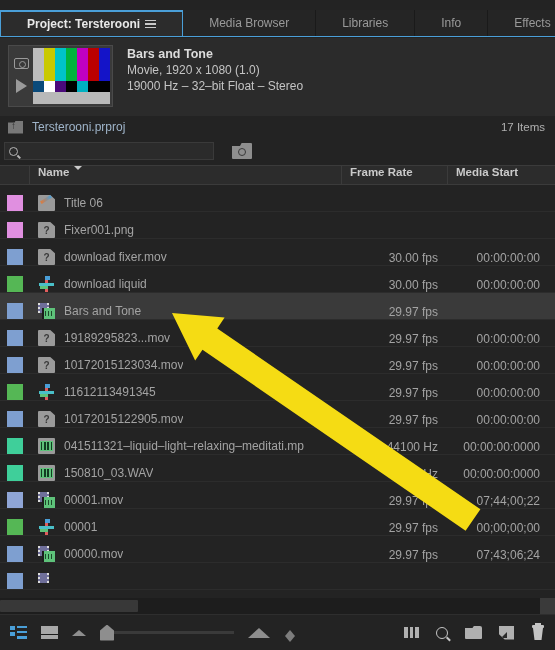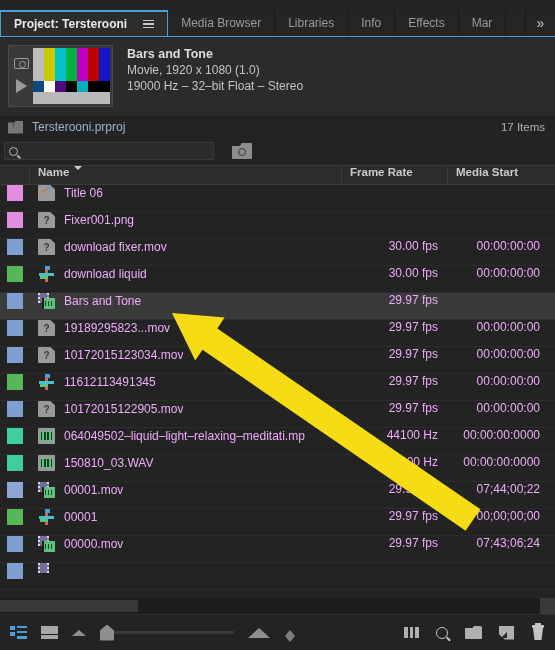--- a/index.html
+++ b/index.html
@@ -12,22 +12,22 @@
   #app { position: relative; width: 555px; height: 650px; background: #232323; }
 
   
   .tabbar {
     position: absolute; top: 10px; left: 0; width: 555px; height: 27px;
     background: #252525;
     border-bottom: 1px solid #111;
     display: flex; align-items: stretch;
   }
   .tab {
-    display: flex; align-items: center; gap: 16px;
-    padding: 0 13px;
+    display: flex; align-items: center; gap: 5px;
+    padding: 0 26px;
     font-size: 12px; color: #9a9a9a;
     border-right: 1px solid #1a1a1a;
     white-space: nowrap;
   }
   .tab.active {
     background: #2c2c2c;
     color: #e8e8e8;
     font-weight: bold;
     border-top: 2px solid #4a9fd8;
     border-right: 1px solid #4a9fd8;
@@ -98,21 +98,21 @@
     display:flex; align-items:center; font-size:11.5px; color:#cacaca; font-weight:bold;
   }
   .hcell { height:100%; display:flex; align-items:flex-start; border-right:1px solid #3b3b3b; padding-left:8px; }
   .h-swatch { width:30px; padding:0; }
   .h-name   { width:312px; gap:5px; }
   .h-fps    { width:106px; }
   .h-start  { width:99px; border-right:none; }
   .caret { width:0;height:0;border-left:4px solid transparent;border-right:4px solid transparent;border-top:4px solid #cacaca;}
 
   .listbody { position:absolute; top:185px; left:0; width:555px; height:411px; background:#232323; overflow:hidden; }
-  .row { height:27px; display:flex; align-items:flex-start; border-bottom:1px solid #2c2c2c; font-size:12px; color:#f0abfc; }
+  .row { height:27px; display:flex; align-items:flex-end; border-bottom:1px solid #2c2c2c; font-size:12px; color:#a3a3a3; }
   .row.selected { background:#3a3a3a; }
   .c-swatch { width:30px; display:flex; align-items:center; justify-content:center; }
   .swatch { width:16px; height:16px; }
   .c-name { width:312px; display:flex; align-items:center; gap:9px; padding-left:8px; overflow:hidden; }
   .c-name .label { white-space:nowrap; overflow:hidden; text-overflow:clip; }
   .c-fps { width:106px; text-align:right; padding-right:10px; }
   .c-start { width:99px; text-align:right; padding-right:7px; overflow:hidden; white-space:nowrap; }
 
   
   .ticon { width:17px; height:16px; flex:none; position:relative; }
@@ -393,21 +393,21 @@
         </div>
         <div class="c-fps">29.97 fps</div>
         <div class="c-start">00:00:00:00</div>
       </div>
       <div class="row">
         <div class="c-swatch">
           <div class="swatch" style="background: rgb(63, 207, 154);"></div>
         </div>
         <div class="c-name">
           <div class="ticon aud"><i></i><u></u></div>
-          <span class="label">064049502–liquid–light–relaxing–meditati.mp</span>
+          <span class="label">041511321–liquid–light–relaxing–meditati.mp</span>
         </div>
         <div class="c-fps">44100 Hz</div>
         <div class="c-start">00:00:00:0000</div>
       </div>
       <div class="row">
         <div class="c-swatch">
           <div class="swatch" style="background: rgb(63, 207, 154);"></div>
         </div>
         <div class="c-name">
           <div class="ticon aud"><i></i><u></u></div>

